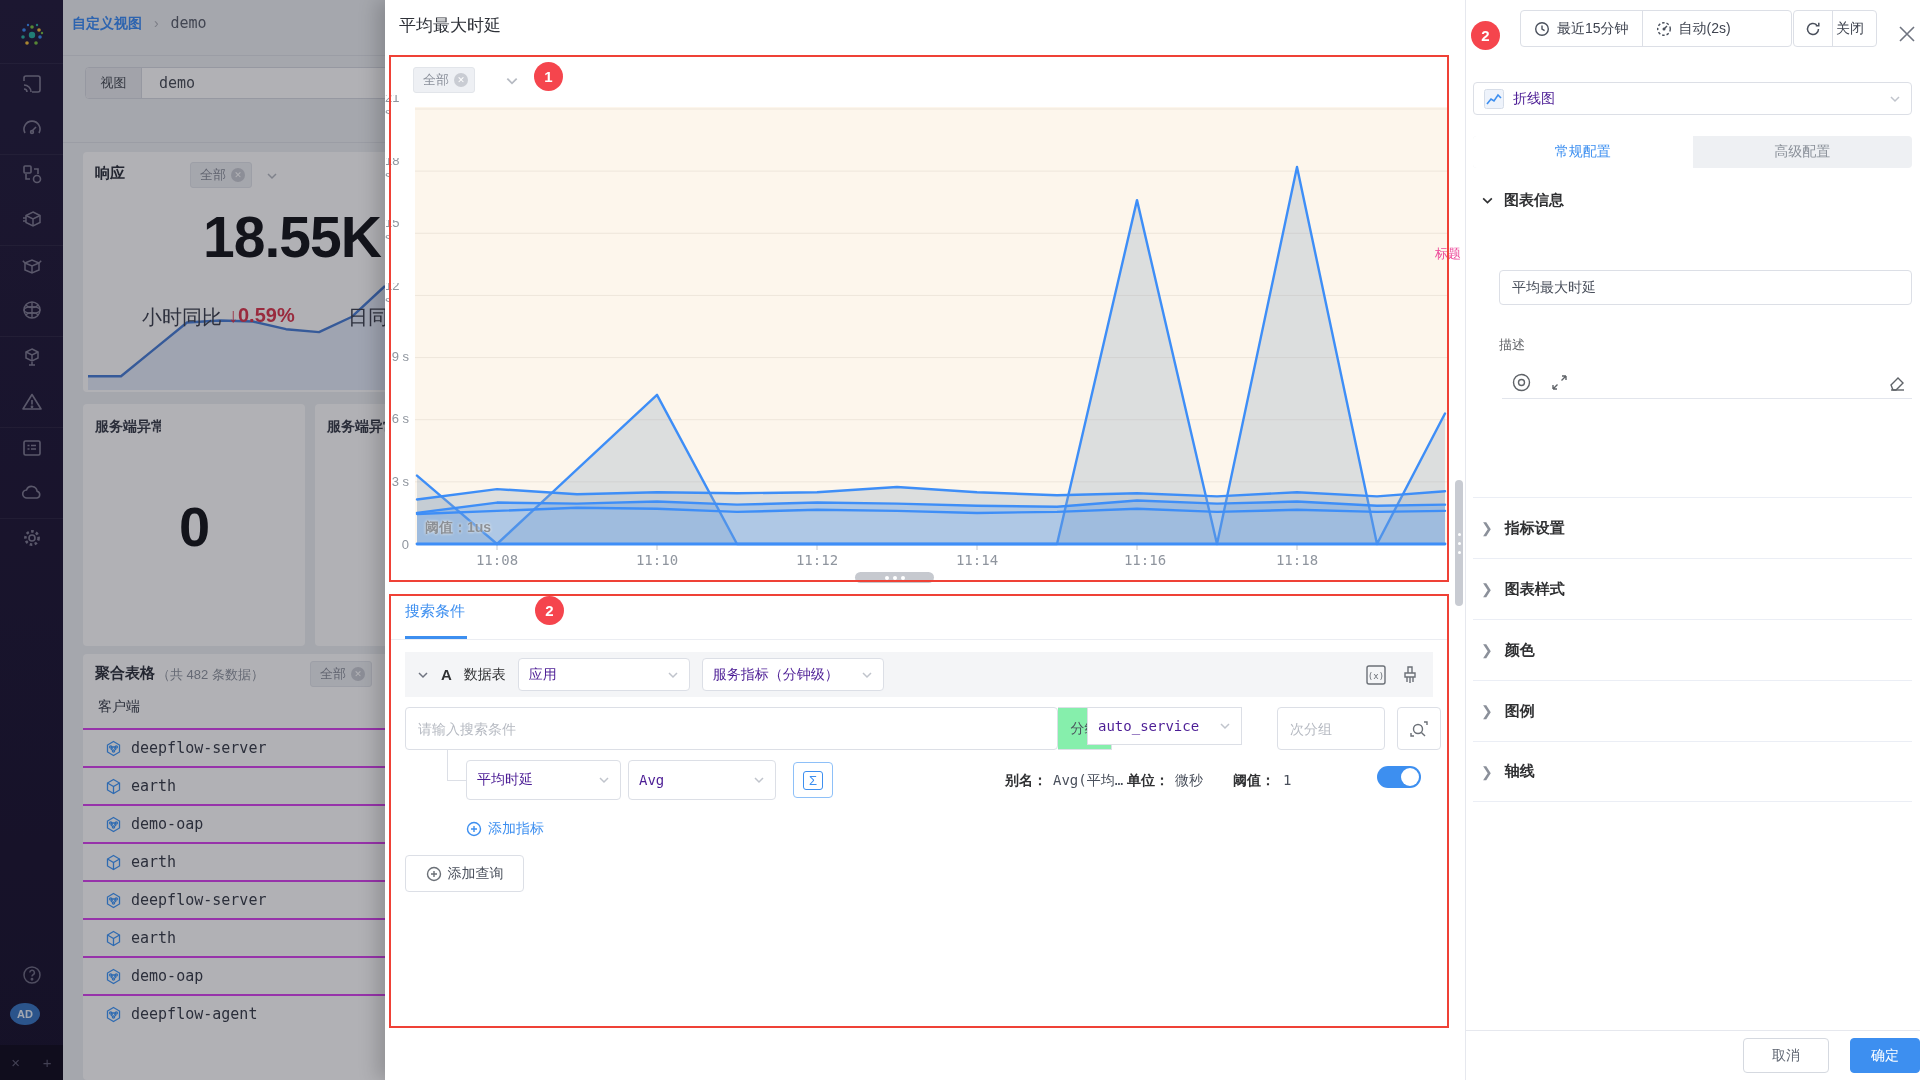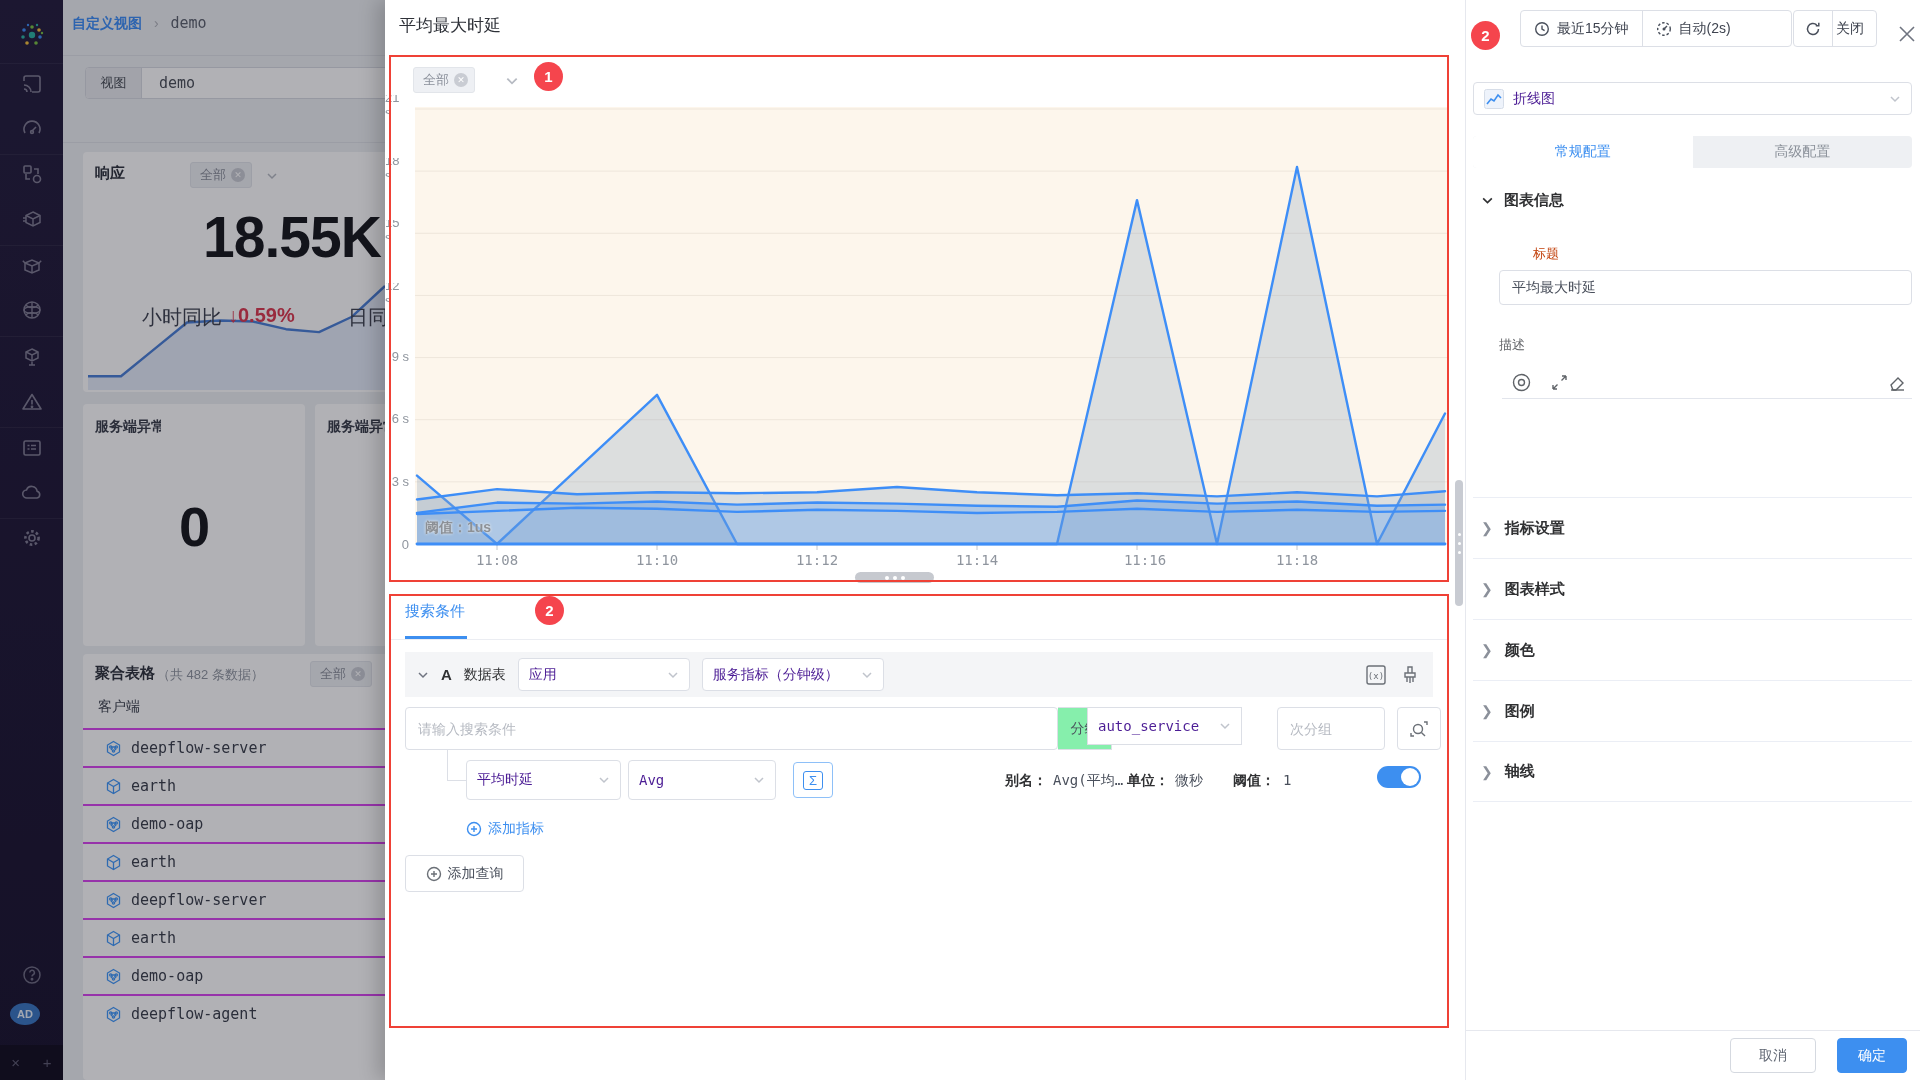--- a/index.html
+++ b/index.html
@@ -88,21 +88,21 @@
   #tabs { position:absolute; left:1088px; top:136px; width:439px; height:32px; background:#eef0f3;
     border-radius:4px; display:flex; overflow:hidden; }
   .tab { flex:1; display:flex; align-items:center; justify-content:center; font-size:14px;
     color:#8a9099; cursor:pointer; }
   .tab.active { background:#fff; color:#3d8ff0; }
   .secrow { position:absolute; left:1088px; width:439px; height:61px; border-top:1px solid #ebeef5;
     display:flex; align-items:center; gap:12px; padding-left:8px; cursor:pointer; }
   .secrow b { font-size:15px; color:#303133; }
   .chevR { color:#8b909a; font-size:14px; }
   #footer { position:absolute; left:1081px; top:1030px; width:454px; height:50px; border-top:1px solid #e6e8ee;
-    background:#fff; display:flex; align-items:center; justify-content:flex-end; gap:21px; padding-right:13px; }
+    background:#fff; display:flex; align-items:center; justify-content:flex-end; gap:21px; }
   .btn { height:35px; border-radius:4px; font-size:14px; display:flex; align-items:center;
     justify-content:center; cursor:pointer; }
   .btn.ghost { width:86px; background:#fff; border:1px solid #d5d9e0; color:#5f6672; }
   .btn.primary { width:70px; background:#3d8ff0; border:1px solid #3d8ff0; color:#fff; }
 </style>
 </head>
 <body>
 
 <div id="sidebar">
   <span class="side-ic" style="top:37px">
@@ -555,21 +555,21 @@
     <div class="tab">高级配置</div>
   </div>
 
   <div class="abs flex" style="left:1096px;top:191px;gap:10px">
     <svg width="13" height="13" viewBox="0 0 12 12">
       <path d="M2 4l4 4 4-4" stroke="#303133" stroke-width="1.5" fill="none"></path>
       </svg>
     <b style="font-size:15px;color:#303133">图表信息</b>
   </div>
 
-  <div class="abs" style="left:1148px;top:245px;font-size:13px;color:#c2410c">标题</div>
+  <div class="abs" style="left:1050px;top:245px;font-size:13px;color:#ec4899">标题</div>
   <input class="inp abs" style="left: 1114px; top: 270px; width: 413px; height: 35px; font-size: 14px;" value="平均最大时延">
   <div class="abs" style="left:1114px;top:336px;font-size:13px;color:#606266">描述</div>
 
   <svg class="abs" style="left:1126px;top:372px" width="21" height="21" viewBox="0 0 21 21" fill="none" stroke="#5f6368" stroke-width="1.4">
     <circle cx="10.5" cy="10.5" r="8"></circle>
       <circle cx="10.5" cy="10.5" r="3"></circle>
   </svg>
   <svg class="abs" style="left:1164px;top:372px" width="21" height="21" viewBox="0 0 21 21" fill="none" stroke="#5f6368" stroke-width="1.4">
     <path d="M12.5 8.5L17 4M17 4h-4M17 4v4M8.5 12.5L4 17M4 17h4M4 17v-4"></path>
   </svg>

